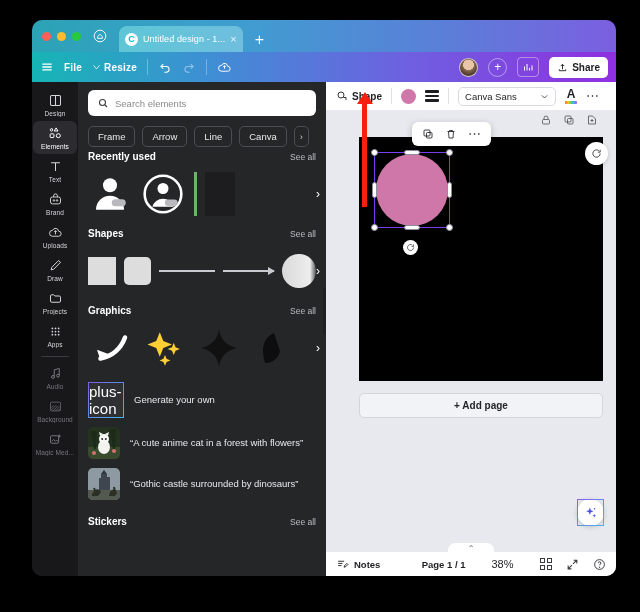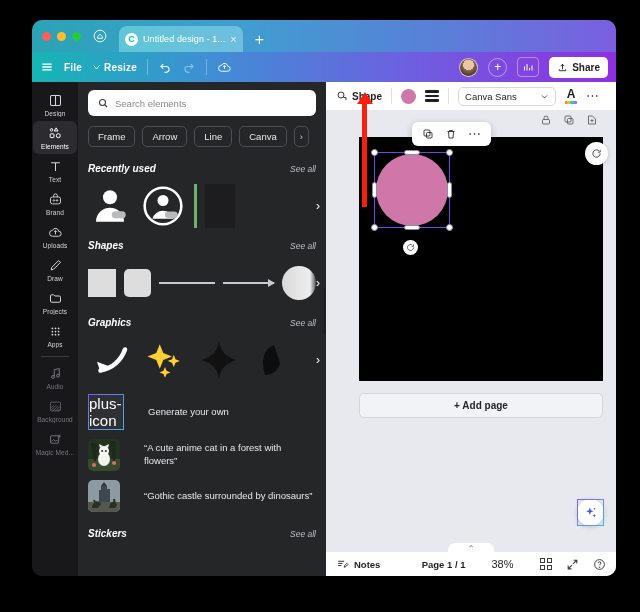--- a/index.html
+++ b/index.html
@@ -105,48 +105,48 @@
   
   .panel {
     width: 248px; background: #252628; flex: none; position: relative;
     padding: 8px 10px 0 10px; overflow: hidden;
   }
   .search {
     height: 26px; background: #fff; border-radius: 6px; display: flex; align-items: center;
     gap: 6px; padding: 0 9px; margin-bottom: 10px;
   }
   .search-ph { color: #8a8a8f; font-size: 9.5px; }
-  .chips { display: flex; gap: 7px; margin-bottom: 16px; }
+  .chips { display: flex; gap: 7px; margin-bottom: 4px; }
   .chip {
     border: 1px solid #4d4d53; border-radius: 5px; color: #e9e9ec; font-size: 9.5px;
     padding: 4px 9px; white-space: nowrap;
   }
   .chip.arrowchip { padding: 4px 5px; color: #cfcfd4; }
-  .sec-head { display: flex; align-items: baseline; justify-content: space-between; margin-bottom: 6px; font-style: italic; }
+  .sec-head { display: flex; align-items: baseline; justify-content: space-between; margin-bottom: 6px; }
   .sec-title { color: #fff; font-size: 10px; font-weight: bold; }
   .see-all { color: #bdbdc3; font-size: 8.5px; }
   .row { display: flex; align-items: center; gap: 8px; position: relative; height: 52px; margin-bottom: 8px; }
   .next-chev {
     position: absolute; right: -10px; top: 50%; transform: translateY(-50%);
     color: #fff; font-size: 12px; width: 16px; height: 34px;
     display: flex; align-items: center; justify-content: center;
     background: linear-gradient(90deg, rgba(37,38,40,0), rgba(37,38,40,.95) 45%);
   }
   .sw { width: 28px; height: 28px; background: #ddd; }
   .sw-round { border-radius: 5px; }
   .sw-circ { width: 34px; height: 34px; border-radius: 50%;
     background: linear-gradient(90deg, #d9d9d9, #f2f2f2); }
   .line-el { width: 56px; height: 2px; background: #c9c9cf; }
   .arrow-el { width: 52px; height: 2px; background: #c9c9cf; position: relative; }
   .arrow-el:after {
     content: ""; position: absolute; right: -1px; top: -3px;
     border-left: 7px solid #c9c9cf; border-top: 4px solid transparent; border-bottom: 4px solid transparent;
   }
   .ai-title { color: #fff; font-size: 10px; font-weight: bold; margin-bottom: 8px; }
-  .ai-row { display: flex; align-items: center; gap: 24px; margin-bottom: 9px; }
+  .ai-row { display: flex; align-items: center; gap: 10px; margin-bottom: 9px; }
   .ai-gen-box {
     width: 36px; height: 36px; border-radius: 7px; flex: none;
     background: #2f3033; border: 1.5px solid; border-image: linear-gradient(135deg,#7d5fe8,#3fb9e8) 1;
     border-radius: 7px; color: #fff; font-size: 15px;
     display: flex; align-items: center; justify-content: center;
   }
   .ai-thumb { width: 32px; height: 32px; border-radius: 5px; flex: none; overflow: hidden; }
   .ai-text { color: #e8e8ec; font-size: 9.5px; line-height: 1.35; }
   .collapse-handle {
     position: absolute; right: -8px; top: 206px; width: 11px; height: 46px;

